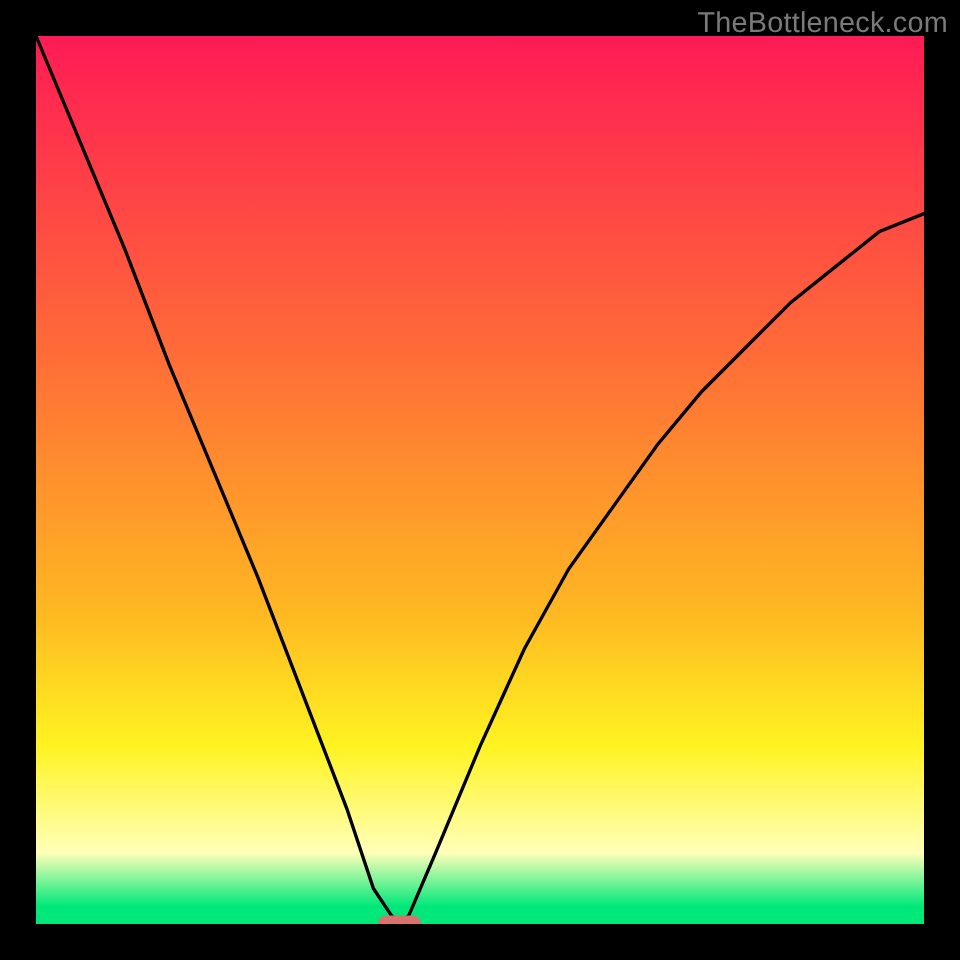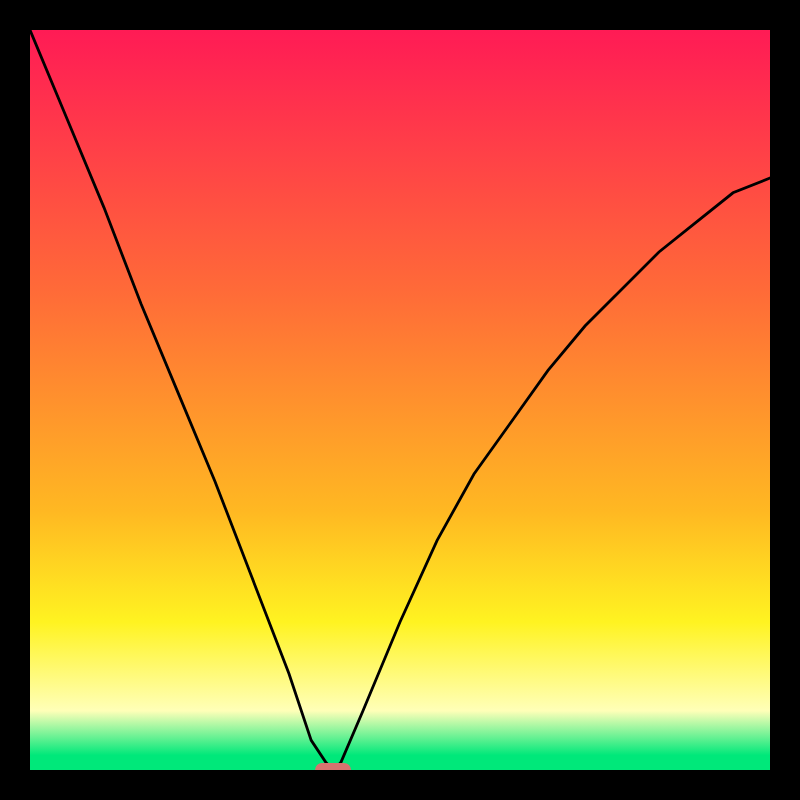--- a/index.html
+++ b/index.html
@@ -55,20 +55,21 @@
     height: 14px;
     border-radius: 7px;
     transform: translate(-50%, -50%);
   }
 </style>
 </head>
 <body>
 
 <div class="frame">
 
+  <div class="watermark">TheBottleneck.com</div>
 
   <div class="plot" style="--c-top: #ff1b55; --c-mid1: #ff6a38; --c-mid2: #ffb822; --c-yellow: #fff321; --c-pale: #ffffb8; --c-green: #00e87a;">
     <svg class="curve" viewBox="0 0 740 740" preserveAspectRatio="none">
       <path d="M0.0 0.0 L37.0 88.8 L74.0 177.6 L111.0 273.8 L148.0 362.6 L185.0 451.4 L222.0 547.6 L259.0 643.8 L281.2 710.4 L296.0 732.6 L303.4 740.0 L310.8 732.6 L333.0 680.8 L370.0 592.0 L407.0 510.6 L444.0 444.0 L481.0 392.2 L518.0 340.4 L555.0 296.0 L592.0 259.0 L629.0 222.0 L666.0 192.4 L703.0 162.8 L740.0 148.0" style="stroke: rgb(0, 0, 0);"></path>
     </svg>
     <div class="marker" style="left: 303.4px; top: 740px; background: rgb(214, 115, 111);"></div>
   </div>
 
 </div>
 

